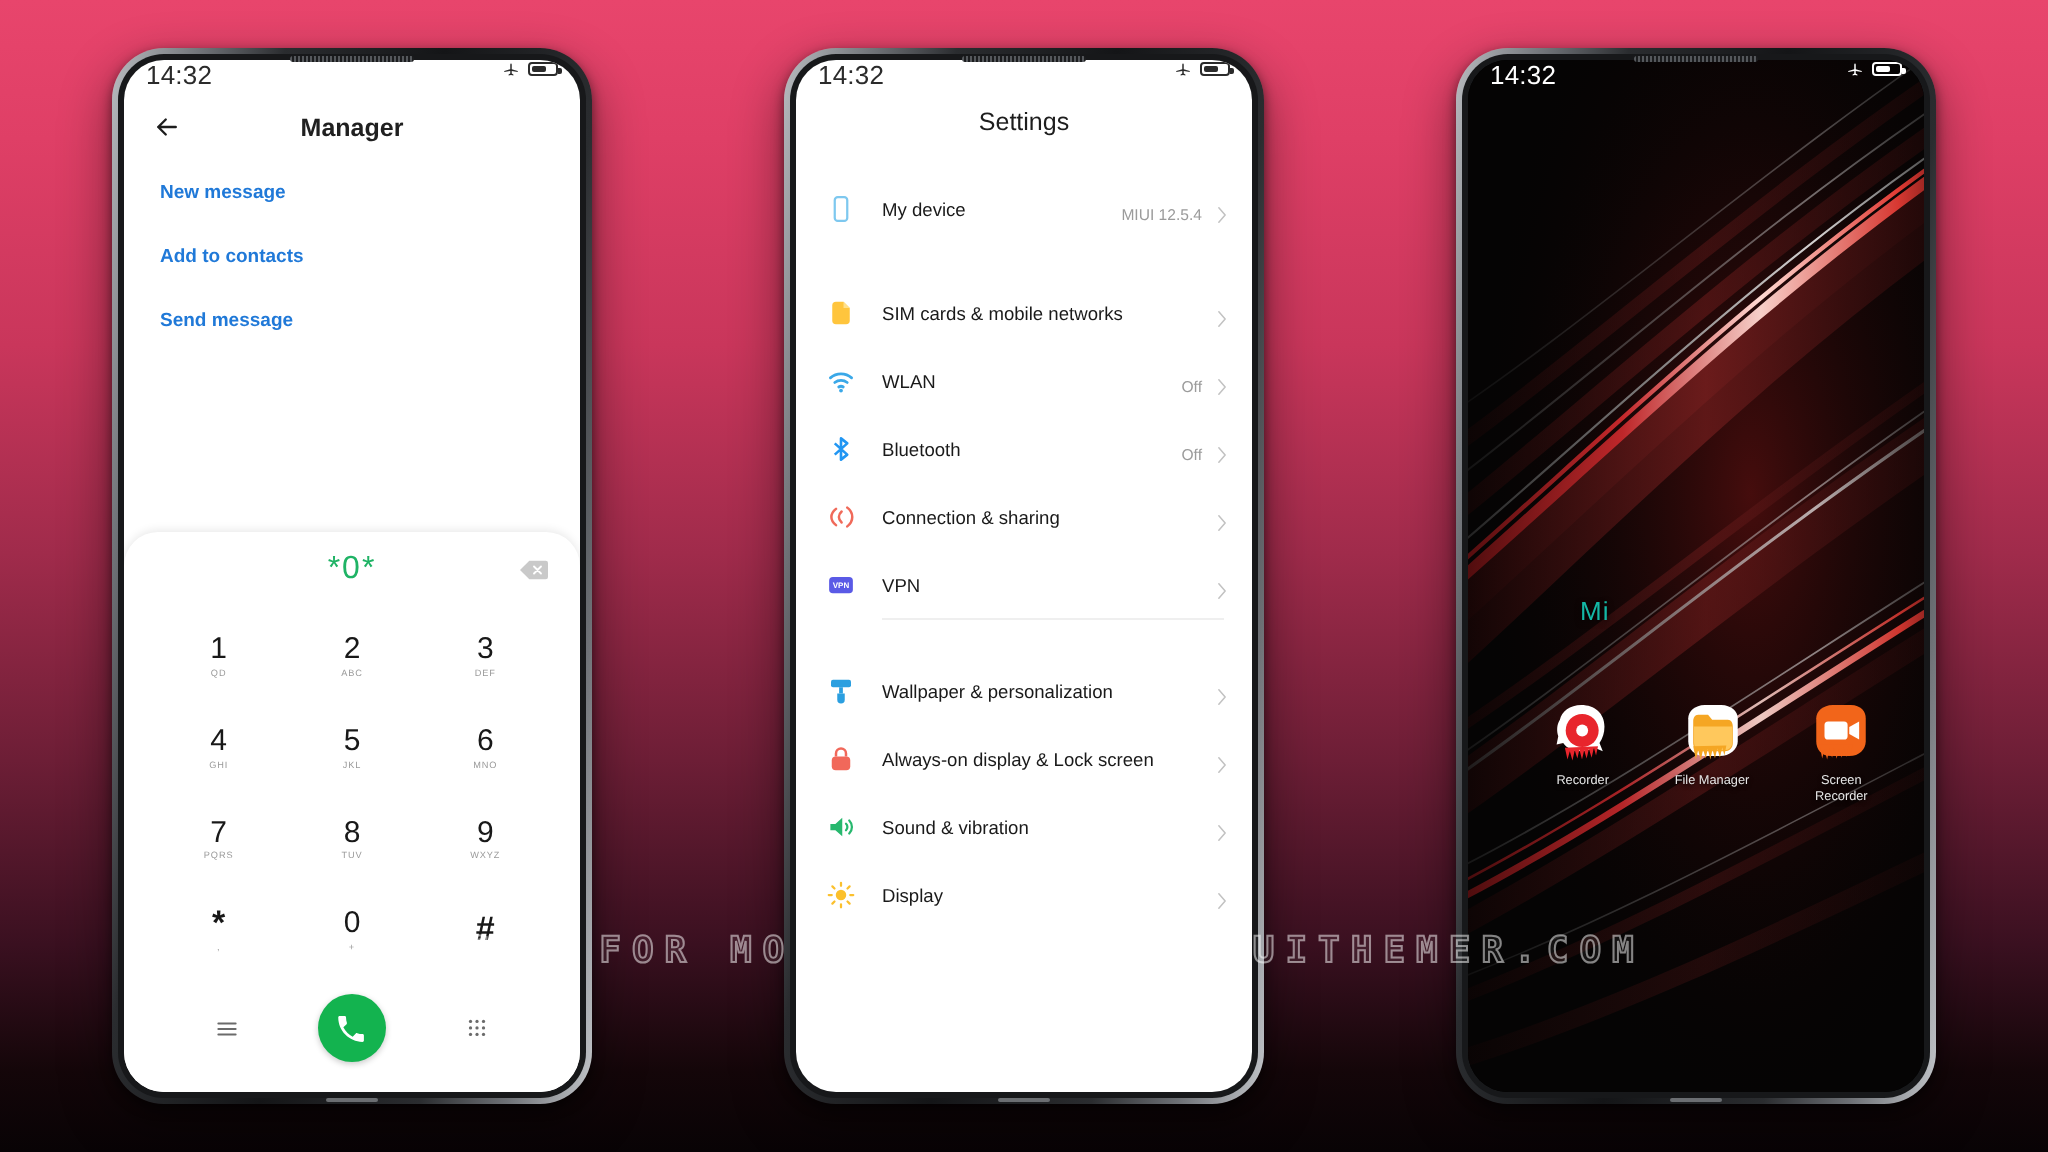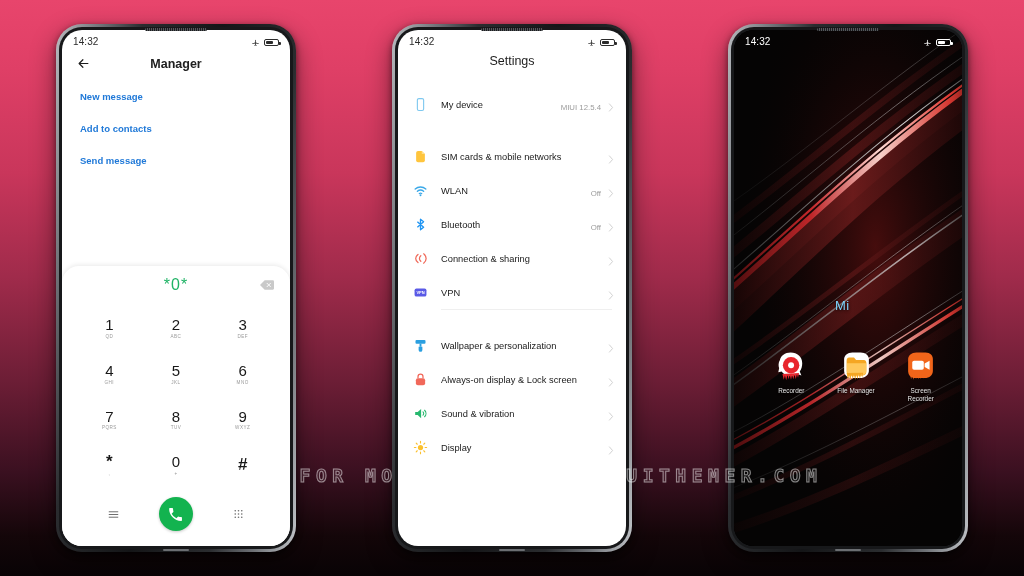--- a/index.html
+++ b/index.html
@@ -59,24 +59,24 @@
     width: 26px; height: 2px;
     border-radius: 2px;
     background: #6b6e72;
     z-index: 6;
   }
 
   
   .statusbar {
     height: 17px;
     display: flex;
-    align-items: flex-end;
+    align-items: flex-start;
     justify-content: space-between;
     padding: 0 11px;
-    font-size: 10px;
+    font-size: 13px;
     letter-spacing: .1px;
     position: relative;
     z-index: 4;
   }
   .statusbar.dark { color: #2b2b2b; }
   .statusbar.light { color: #fff; }
   .sb-right { display: flex; align-items: center; gap: 4px; }
   .ico-plane { width: 9px; height: 9px; display: block; }
   .batt {
     width: 15px; height: 7.5px;
@@ -223,26 +223,25 @@
     background: #efefef;
   }
 
   
   #phone3 { left: 728px; top: 24px; width: 240px; height: 528px; }
   .screen.home { background: #050505; }
   .wall { position: absolute; inset: 0; overflow: hidden; background:#040404; }
   .folder-label {
     position: absolute;
     left: 56px; top: 268px;
-    color: #7dd3fc;
+    color: #14b8a6;
     font-size: 13px;
     font-weight: 300;
     letter-spacing: .5px;
     text-shadow: 0 1px 3px rgba(0,0,0,.8);
-    margin-left: 45px;
   }
   .app-row {
     position: absolute;
     left: 36px; right: 20px; top: 320px;
     display: flex;
     gap: 22px;
   }
   .app {
     width: 48px;
     display: flex; flex-direction: column;

